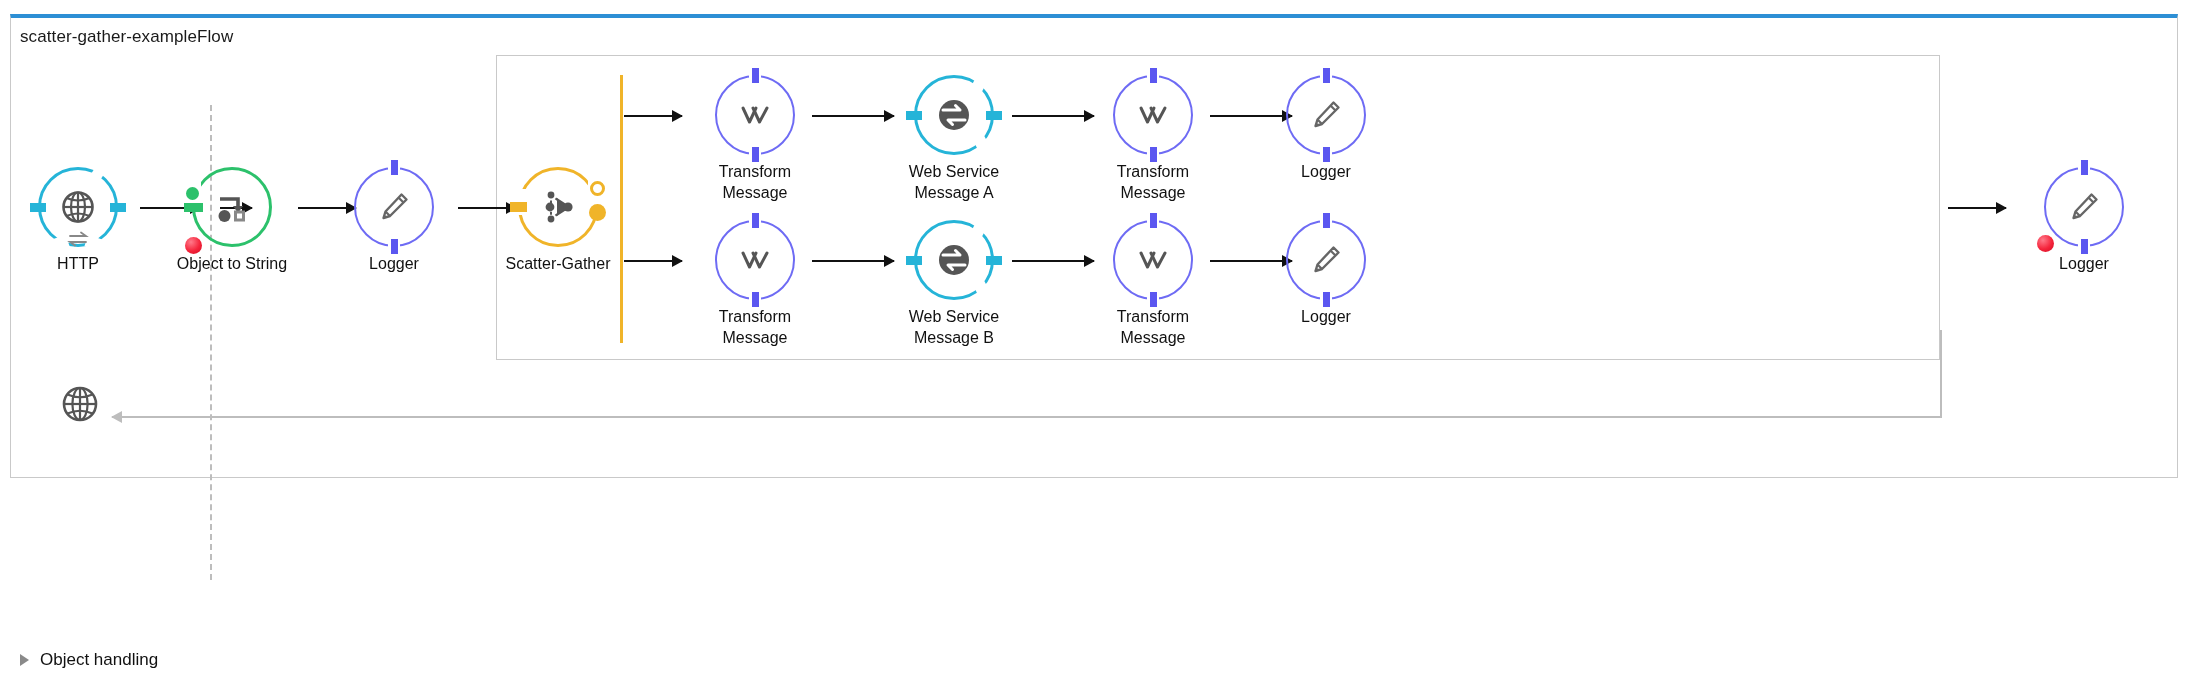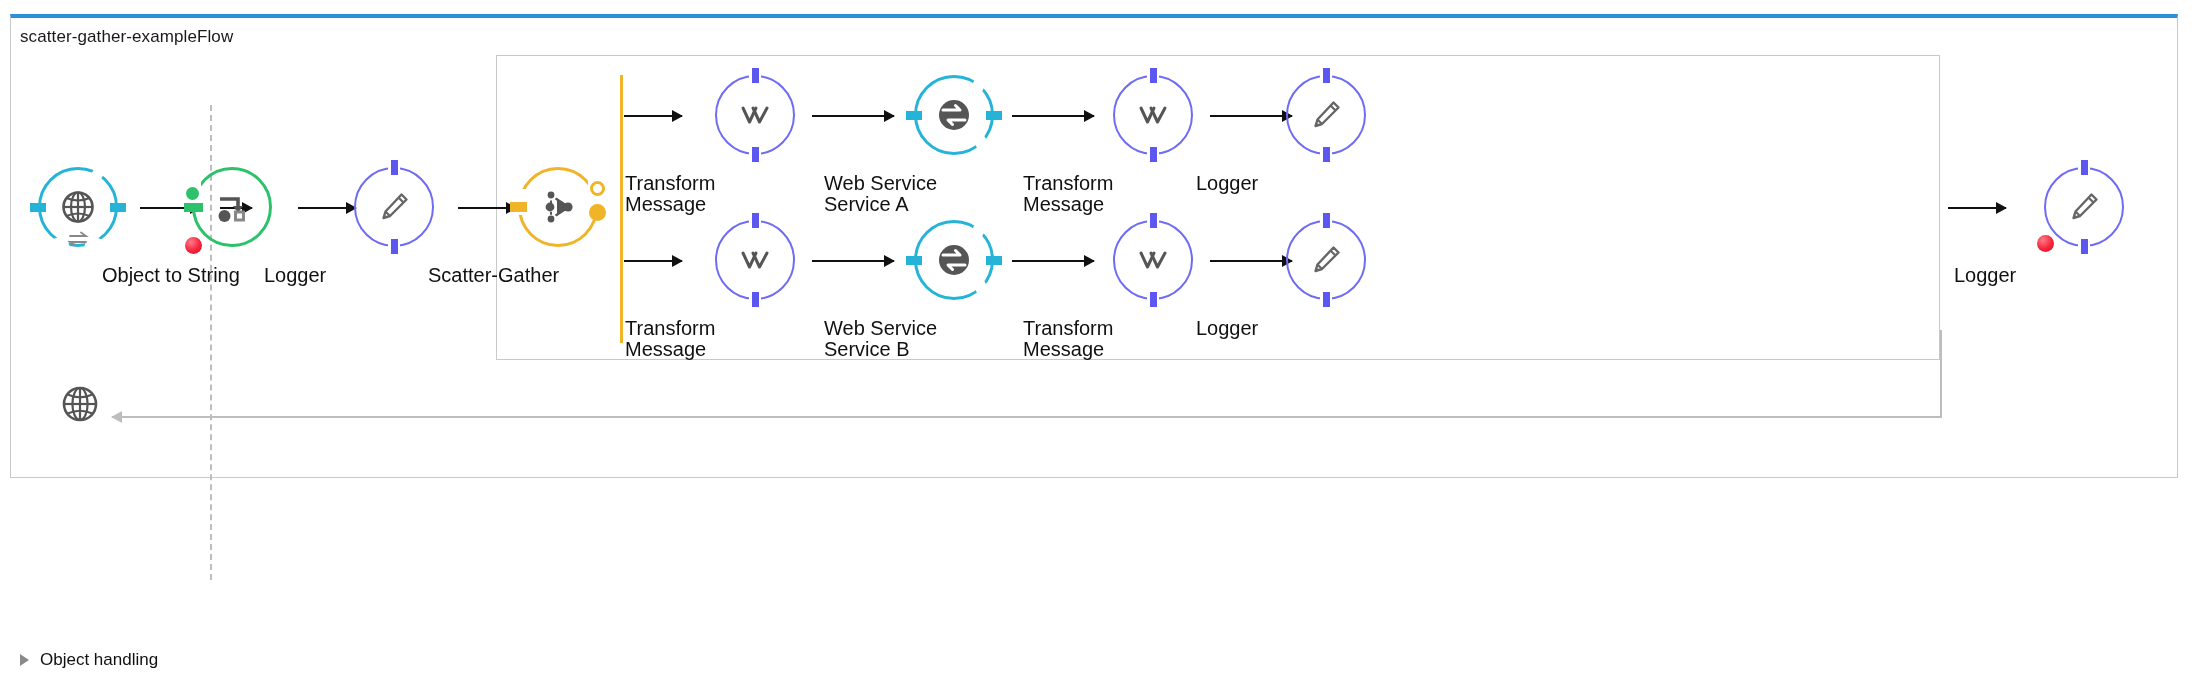--- a/index.html
+++ b/index.html
@@ -56,25 +56,25 @@
     position:absolute;
     left:-40px;top:-40px;
     width:80px;height:80px;
     border-radius:50%;
     box-sizing:border-box;
   }
   .node .label{
     position:absolute;
     top:46px;left:-130px;
     width:260px;
-    font-size:20px;
+    text-align:center;
+    font-size:16px;
     color:#111;
     line-height:21px;
     white-space:pre-line;
-    margin-top:12px;
   }
   .node .glyph{
     position:absolute;
     left:-22px;top:-22px;
     width:44px;height:44px;
     display:flex;align-items:center;justify-content:center;
   }
   .node .glyph svg{display:block;}
   
   .ring-cyan{border:3px solid #25b4d8;}
@@ -285,21 +285,21 @@
     <div class="gap" style="left:22px;top:22px;width:12px;height:15px;transform:rotate(-28deg);"></div>
     <div class="tick-l"></div>
     <div class="tick-r"></div>
     <div class="glyph">
       <svg width="44" height="44" viewBox="0 0 44 44">
         <circle cx="22" cy="22" r="15" fill="#555"></circle>
         <path d="M11 17 H28 L23.5 12.5" fill="none" stroke="#fff" stroke-width="3" stroke-linecap="round" stroke-linejoin="round"></path>
         <path d="M33 27 H16 L20.5 31.5" fill="none" stroke="#fff" stroke-width="3" stroke-linecap="round" stroke-linejoin="round"></path>
       </svg>
     </div>
-    <div class="label"><span>Web Service</span><br><span>Service A</span></div>
+    <div class="label"><span>Web Service</span><br><span>Message A</span></div>
   </div>
   <div class="conn" style="left:1012px;top:115px;width:82px;">
       <span class="head"></span>
     </div>
 
   <div class="node" style="left:1153px;top:115px;">
     <div class="ring ring-purple"></div>
     <div class="gap" style="left:-6px;top:-43px;width:12px;height:10px;"></div>
     <div class="gap" style="left:-6px;top:33px;width:12px;height:10px;"></div>
     <div class="dash-t"></div>
@@ -357,21 +357,21 @@
     <div class="gap" style="left:22px;top:22px;width:12px;height:15px;transform:rotate(-28deg);"></div>
     <div class="tick-l"></div>
     <div class="tick-r"></div>
     <div class="glyph">
       <svg width="44" height="44" viewBox="0 0 44 44">
         <circle cx="22" cy="22" r="15" fill="#555"></circle>
         <path d="M11 17 H28 L23.5 12.5" fill="none" stroke="#fff" stroke-width="3" stroke-linecap="round" stroke-linejoin="round"></path>
         <path d="M33 27 H16 L20.5 31.5" fill="none" stroke="#fff" stroke-width="3" stroke-linecap="round" stroke-linejoin="round"></path>
       </svg>
     </div>
-    <div class="label"><span>Web Service</span><br><span>Service B</span></div>
+    <div class="label"><span>Web Service</span><br><span>Message B</span></div>
   </div>
   <div class="conn" style="left:1012px;top:260px;width:82px;">
       <span class="head"></span>
     </div>
 
   <div class="node" style="left:1153px;top:260px;">
     <div class="ring ring-purple"></div>
     <div class="gap" style="left:-6px;top:-43px;width:12px;height:10px;"></div>
     <div class="gap" style="left:-6px;top:33px;width:12px;height:10px;"></div>
     <div class="dash-t"></div>

